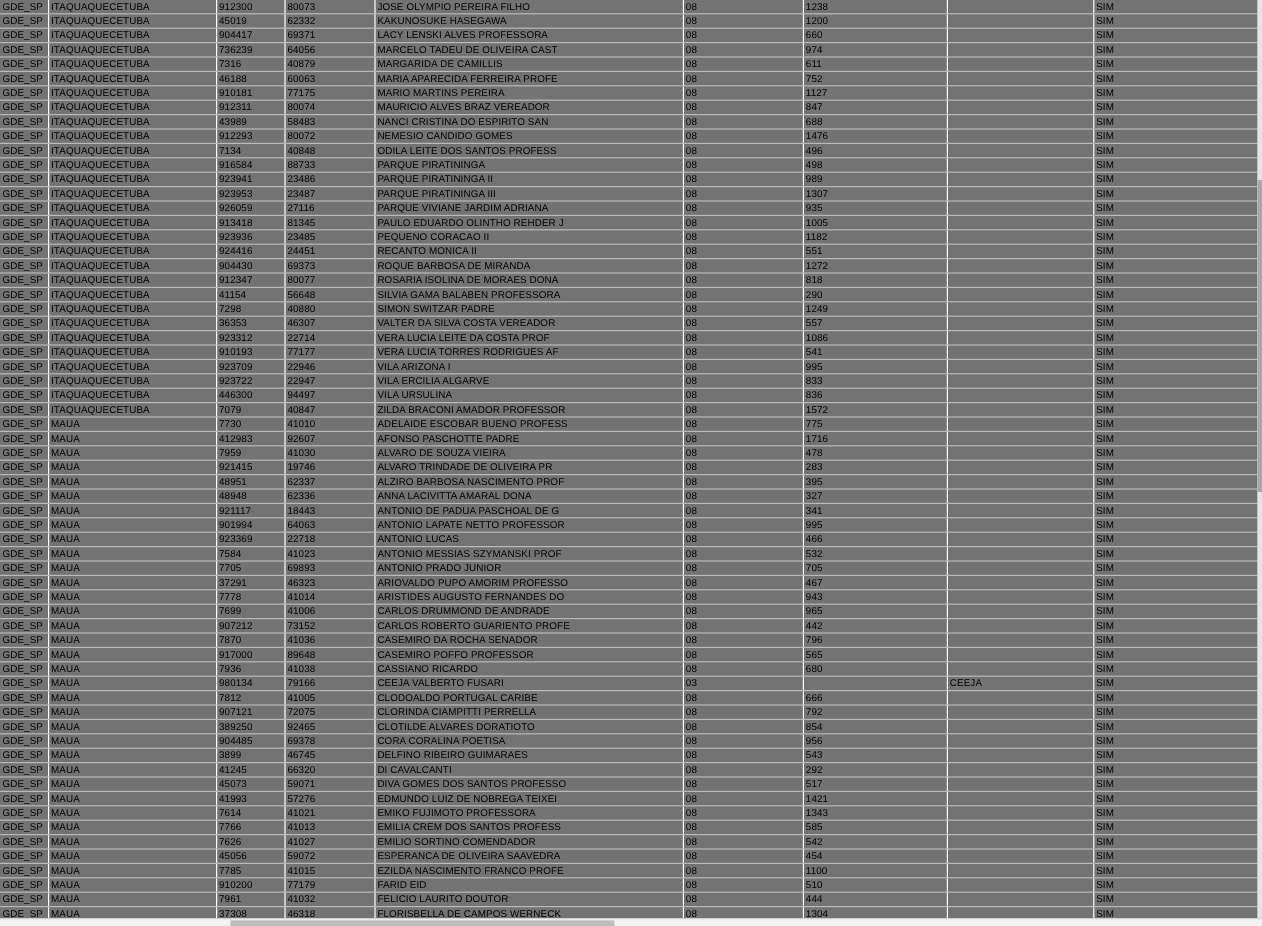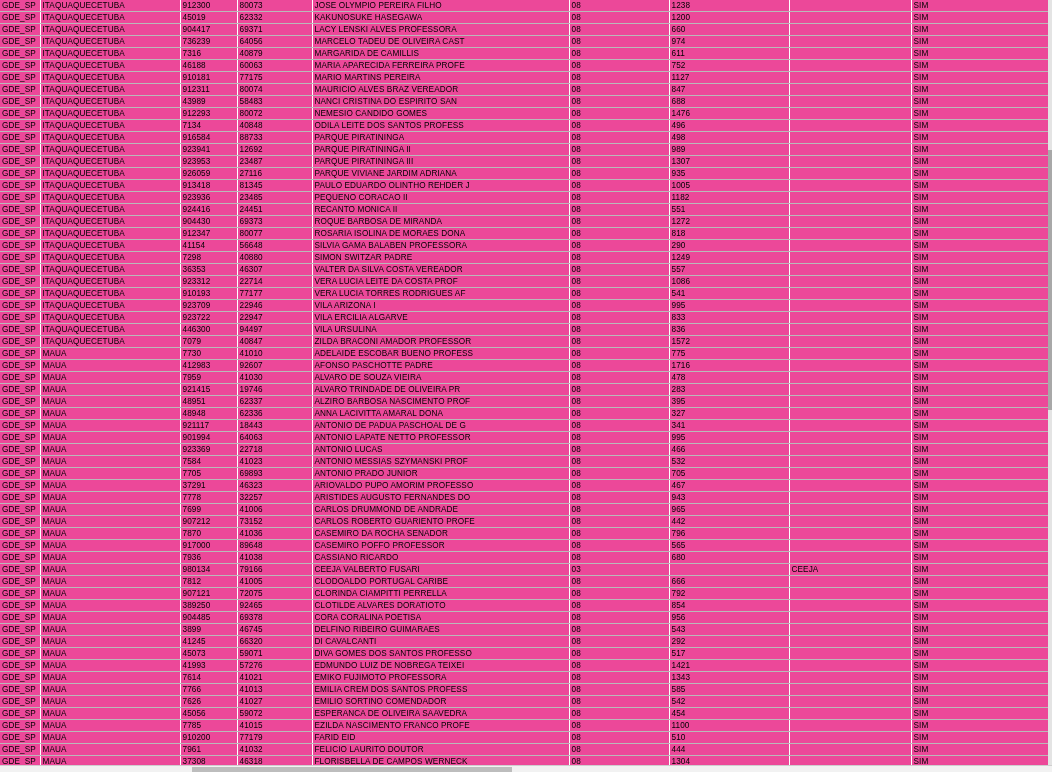--- a/index.html
+++ b/index.html
@@ -10,21 +10,21 @@
   body {
     width: 1052px;
     height: 772px;
     overflow: hidden;
     font-family: "Liberation Sans", sans-serif;
   }
   #page {
     position: relative;
     width: 1052px;
     height: 772px;
-    background: #ec4899;
+    background: #737373;
     box-sizing: border-box;
   }
   table.grid {
     border-collapse: collapse;
     table-layout: fixed;
     width: 1048px;
     margin: 0;
     padding: 0;
   }
   table.grid td {
@@ -248,21 +248,21 @@
           <td class="name">PARQUE PIRATININGA</td>
           <td class="grp">08</td>
           <td class="val">498</td>
           <td class="mid"></td>
           <td class="flag">SIM</td>
         </tr>
         <tr>
           <td class="code">GDE_SP</td>
           <td class="city">ITAQUAQUECETUBA</td>
           <td class="num">923941</td>
-          <td class="cod">12692</td>
+          <td class="cod">23486</td>
           <td class="name">PARQUE PIRATININGA II</td>
           <td class="grp">08</td>
           <td class="val">989</td>
           <td class="mid"></td>
           <td class="flag">SIM</td>
         </tr>
         <tr>
           <td class="code">GDE_SP</td>
           <td class="city">ITAQUAQUECETUBA</td>
           <td class="num">923953</td>
@@ -567,21 +567,21 @@
           <td class="name">ARIOVALDO PUPO AMORIM PROFESSO</td>
           <td class="grp">08</td>
           <td class="val">467</td>
           <td class="mid"></td>
           <td class="flag">SIM</td>
         </tr>
         <tr>
           <td class="code">GDE_SP</td>
           <td class="city">MAUA</td>
           <td class="num">7778</td>
-          <td class="cod">32257</td>
+          <td class="cod">41014</td>
           <td class="name">ARISTIDES AUGUSTO FERNANDES DO</td>
           <td class="grp">08</td>
           <td class="val">943</td>
           <td class="mid"></td>
           <td class="flag">SIM</td>
         </tr>
         <tr>
           <td class="code">GDE_SP</td>
           <td class="city">MAUA</td>
           <td class="num">7699</td>

